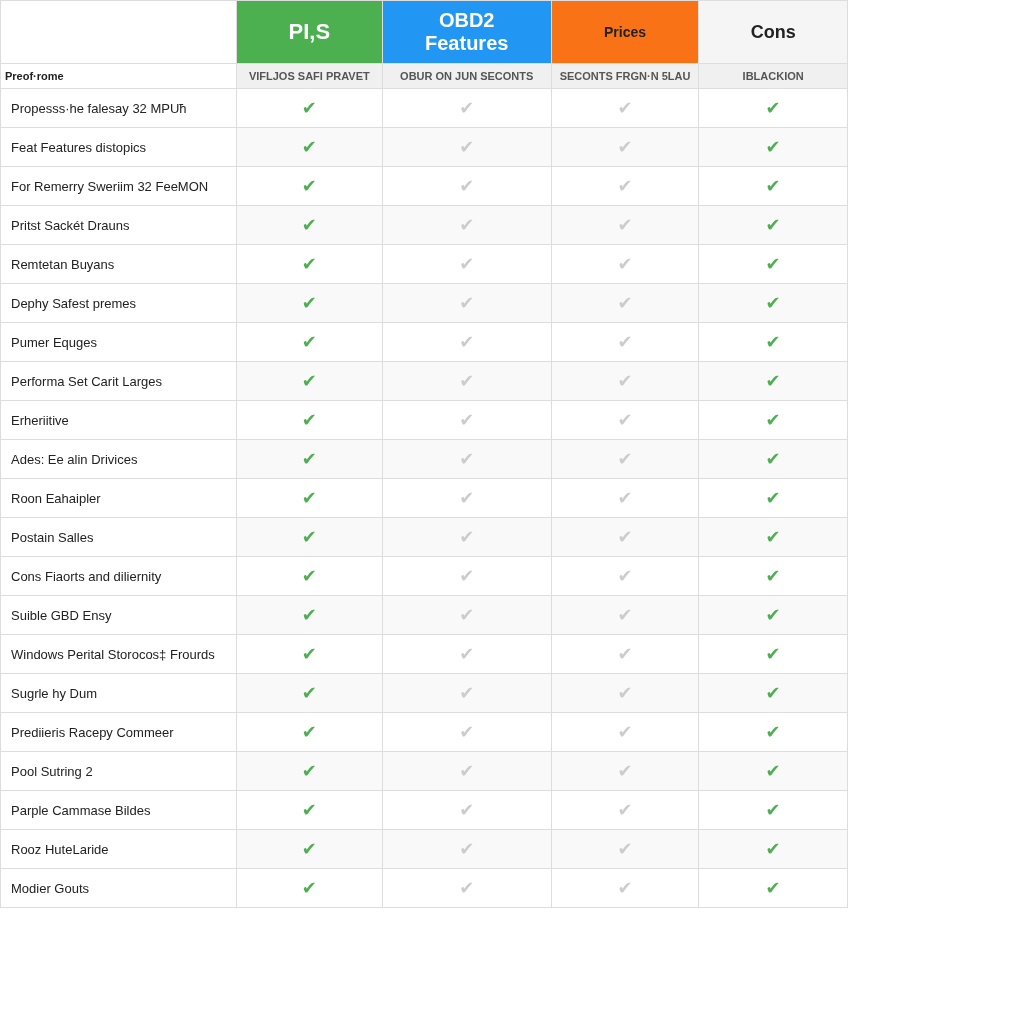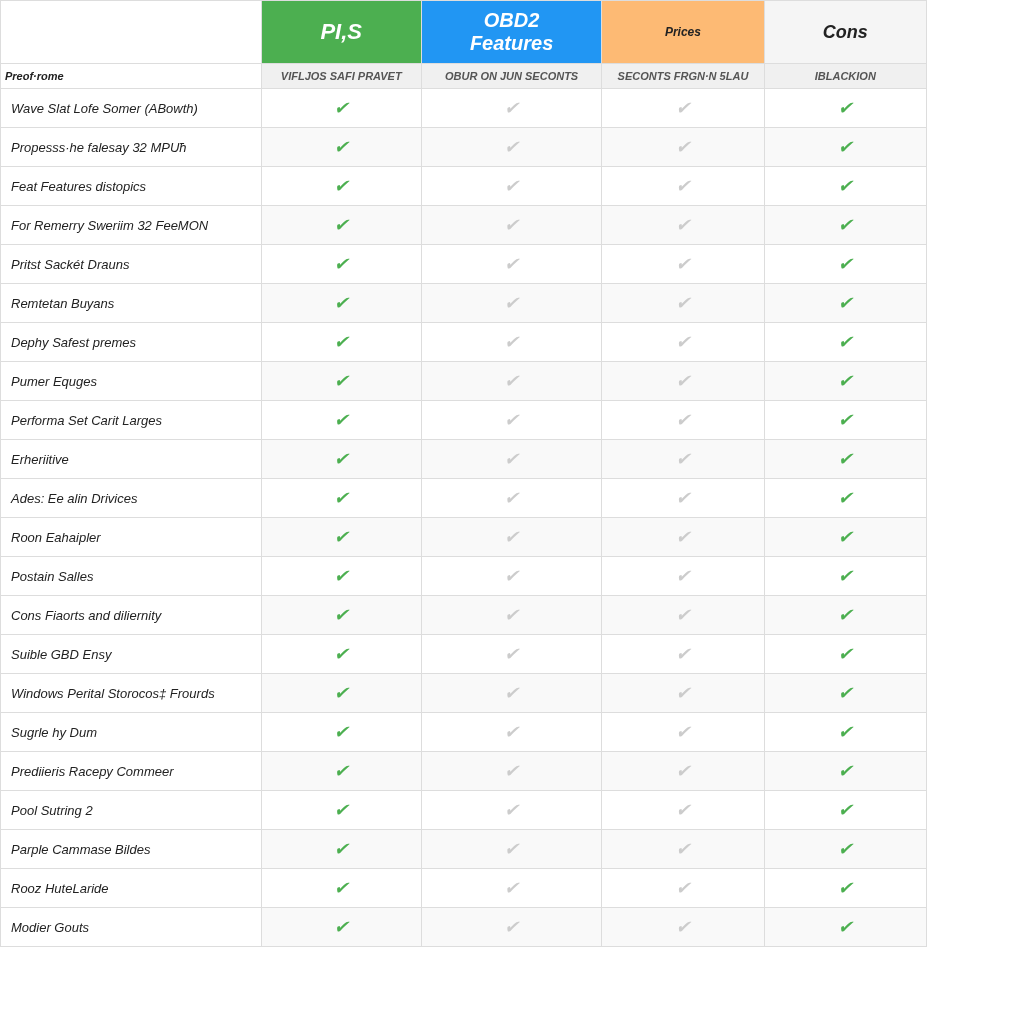--- a/index.html
+++ b/index.html
@@ -3,23 +3,22 @@
   <meta charset="utf-8">
   <style>
     * { box-sizing: border-box; margin: 0; padding: 0; }
     body {
       font-family: Arial, sans-serif;
       font-size: 13px;
       background: #fff;
       color: #222;
     }
     .comparison-table {
-      width: 927px;
+      width: 848px;
       border-collapse: collapse;
-      font-style: italic;
     }
     .comparison-table th, .comparison-table td {
       border: 1px solid #ddd;
       padding: 8px 10px;
       vertical-align: middle;
     }
     .comparison-table thead tr th {
       text-align: center;
       font-weight: bold;
     }
@@ -38,22 +37,22 @@
     .col-obd2 {
       width: 180px;
       background: #2196f3;
       color: #fff;
       font-size: 20px;
       font-weight: bold;
       text-align: center;
     }
     .col-prices {
       width: 162px;
-      background: #fdba74;
-      font-size: 12px;
+      background: #f97316;
+      font-size: 14px;
       font-weight: bold;
       text-align: center;
       color: #222;
     }
     .col-cons {
       width: 162px;
       background: #f5f5f5;
       font-size: 18px;
       font-weight: bold;
       text-align: center;
@@ -127,27 +126,20 @@
       </th>
       <th>
         <span>SECONTS FRGN·N 5LAU</span>
       </th>
       <th>
         <span>IBLACKION</span>
       </th>
     </tr>
   </thead>
   <tbody id="table-body">
-  <tr>
-        <td class="feature-label col-feature">Wave Slat Lofe Somer (ABowth)</td>
-        <td><span class="check-green" style="color: rgb(76, 175, 80);">✔</span></td>
-        <td><span class="check-gray" style="color: rgb(204, 204, 204);">✔</span></td>
-        <td><span class="check-gray" style="color: rgb(204, 204, 204);">✔</span></td>
-        <td><span class="check-green" style="color: rgb(76, 175, 80);">✔</span></td>
-      </tr>
       <tr>
         <td class="feature-label col-feature">Propesss·he falesay 32 MPUħ</td>
         <td><span class="check-green" style="color: rgb(76, 175, 80);">✔</span></td>
         <td><span class="check-gray" style="color: rgb(204, 204, 204);">✔</span></td>
         <td><span class="check-gray" style="color: rgb(204, 204, 204);">✔</span></td>
         <td><span class="check-green" style="color: rgb(76, 175, 80);">✔</span></td>
       </tr>
       <tr>
         <td class="feature-label col-feature">Feat Features distopics</td>
         <td><span class="check-green" style="color: rgb(76, 175, 80);">✔</span></td>

